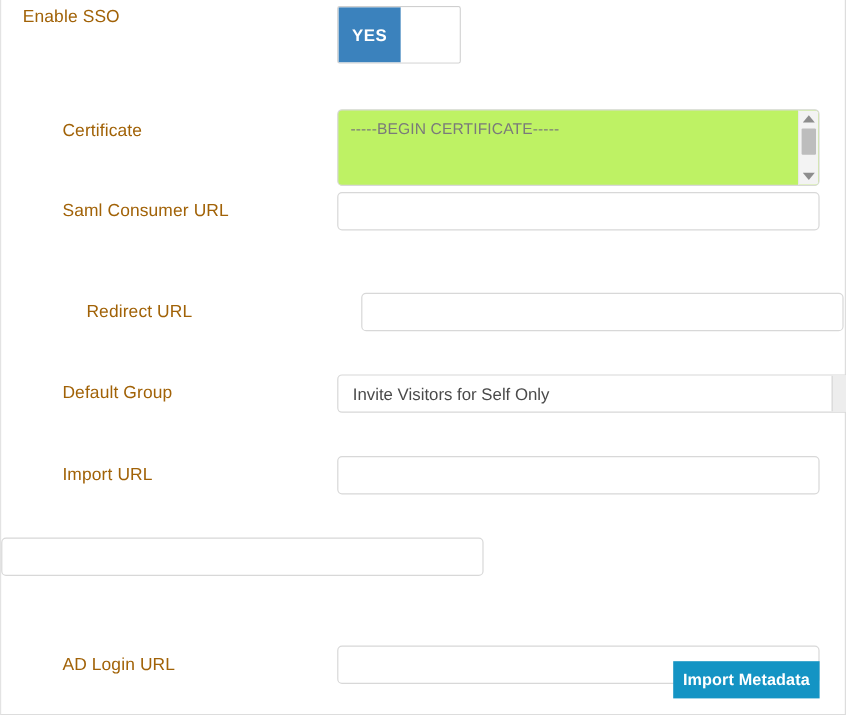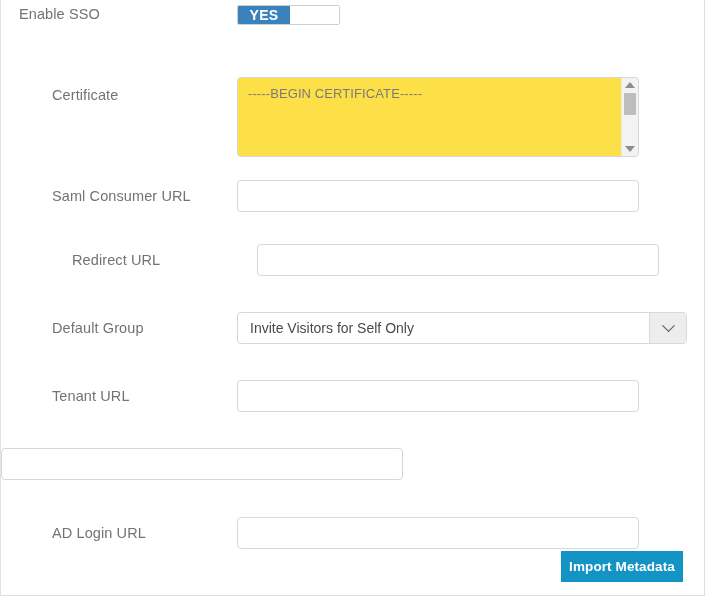--- a/index.html
+++ b/index.html
@@ -27,44 +27,44 @@
 
   .form-row {
     position: absolute;
     left: 0;
     width: 705px;
     display: flex;
     align-items: flex-start;
   }
 
   .label-cell {
-    width: 236px;
-    box-sizing: border-box;
-    color: #737373;
+    width: 280px;
+    box-sizing: border-box;
+    color: #a16207;
     font-size: 14.5px;
     line-height: 18px;
     letter-spacing: 0.1px;
   }
   .label-cell.indent {
     padding-left: 51px;
   }
   .label-cell.top {
     padding-left: 18px;
   }
 
   .control-cell {
     width: 403px;
     position: relative;
   }
 
   
   .toggle {
     display: flex;
     width: 103px;
-    height: 20px;
+    height: 48px;
     border: 1px solid #cfcfcf;
     border-radius: 2px;
     box-sizing: border-box;
     overflow: hidden;
     background: #ffffff;
     cursor: pointer;
   }
   .toggle-on {
     background: #3b82bd;
     color: #ffffff;
@@ -97,24 +97,24 @@
   }
   .text-input.focused {
     caret-color: #e8b84b;
   }
 
   
   .cert-box {
     position: relative;
     box-sizing: border-box;
     width: 402px;
-    height: 80px;
+    height: 64px;
     border: 1px solid #d8d8d8;
     border-radius: 4px;
-    background: #fde047;
+    background: #bef264;
     overflow: hidden;
     cursor: text;
   }
   .cert-text {
     padding: 8px 10px 0 10px;
   }
   .cert-line1 {
     font-size: 13px;
     color: #7a7a7a;
     letter-spacing: 0.1px;
@@ -223,37 +223,37 @@
   <div class="form-row" style="top:5px;">
     <div class="label-cell top">Enable SSO</div>
     <div class="control-cell">
       <div class="toggle">
         <div class="toggle-on" style="background: rgb(59, 130, 189);">YES</div>
         <div class="toggle-handle"></div>
       </div>
     </div>
   </div>
 
-  <div class="form-row" style="top:77px;">
+  <div class="form-row" style="top:91px;">
     <div class="label-cell indent" style="padding-top:9px;">Certificate</div>
     <div class="control-cell">
       <div class="cert-box">
         <div class="cert-text">
           <div class="cert-line1">-----BEGIN CERTIFICATE-----</div>
         </div>
         <div class="cert-scrollbar">
           <div class="sb-arrow up"></div>
           <div class="sb-thumb"></div>
           <div class="sb-arrow down"></div>
         </div>
       </div>
     </div>
   </div>
 
-  <div class="form-row" style="top:180px;">
+  <div class="form-row" style="top:160px;">
     <div class="label-cell indent" style="padding-top:7px;">Saml Consumer URL</div>
     <div class="control-cell">
       <input class="text-input" type="text" placeholder="" style="">
     </div>
   </div>
 
   <div class="form-row" style="top:244px;margin-left:20px;">
     <div class="label-cell indent" style="padding-top:7px;">Redirect URL</div>
     <div class="control-cell">
       <input class="text-input" type="text" placeholder="" style="">
@@ -266,33 +266,33 @@
       <div class="select-wrap">
         <div class="select-value">Invite Visitors for Self Only</div>
         <div class="select-arrow">
           <span class="chev"></span>
         </div>
       </div>
     </div>
   </div>
 
   <div class="form-row" style="top:380px;">
-    <div class="label-cell indent" style="padding-top:7px;">Tenant URL</div>
+    <div class="label-cell indent" style="padding-top:7px;">Import URL</div>
     <div class="control-cell">
       <input class="text-input" type="text" placeholder="" style="">
     </div>
   </div>
 
   <div class="form-row" style="top:448px;">
     <div class="control-cell">
       <input class="text-input" type="text" placeholder="" style="">
     </div>
   </div>
 
-  <div class="form-row" style="top:517px;">
+  <div class="form-row" style="top:538px;">
     <div class="label-cell indent" style="padding-top:7px;">AD Login URL</div>
     <div class="control-cell">
       <input class="text-input focused" type="text" autofocus="" placeholder="" style="">
     </div>
   </div>
 
   <button class="btn-primary" style="background: rgb(20, 148, 196);">Import Metadata</button>
 
 </div>
 

